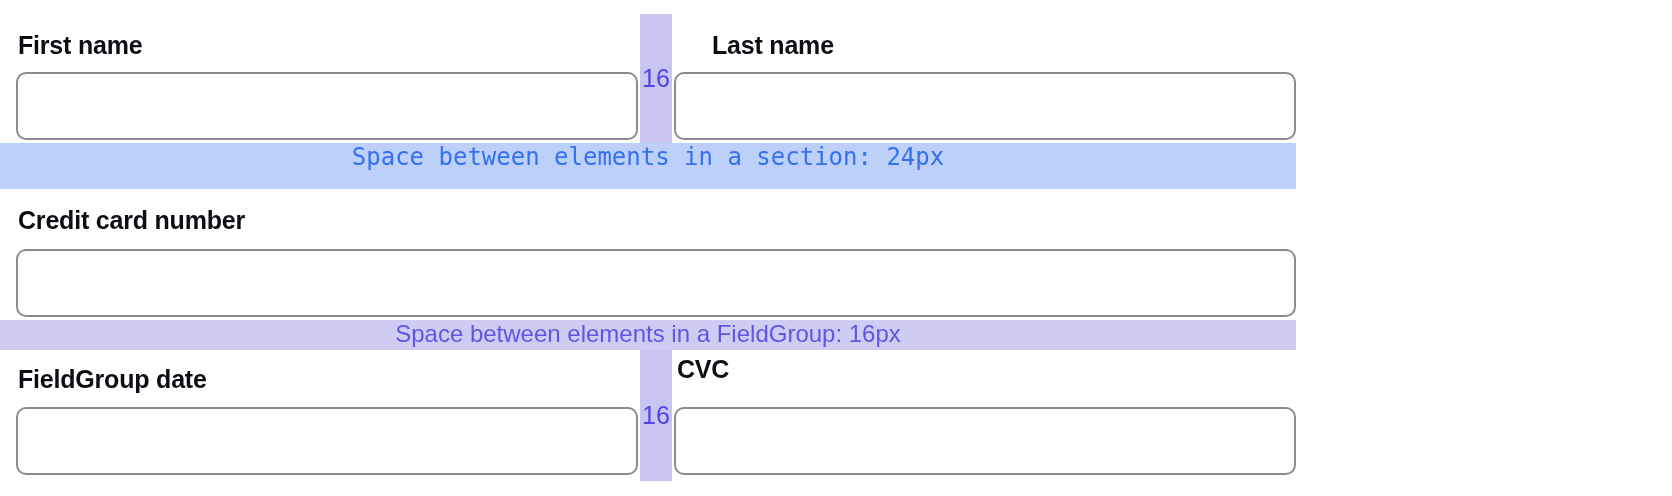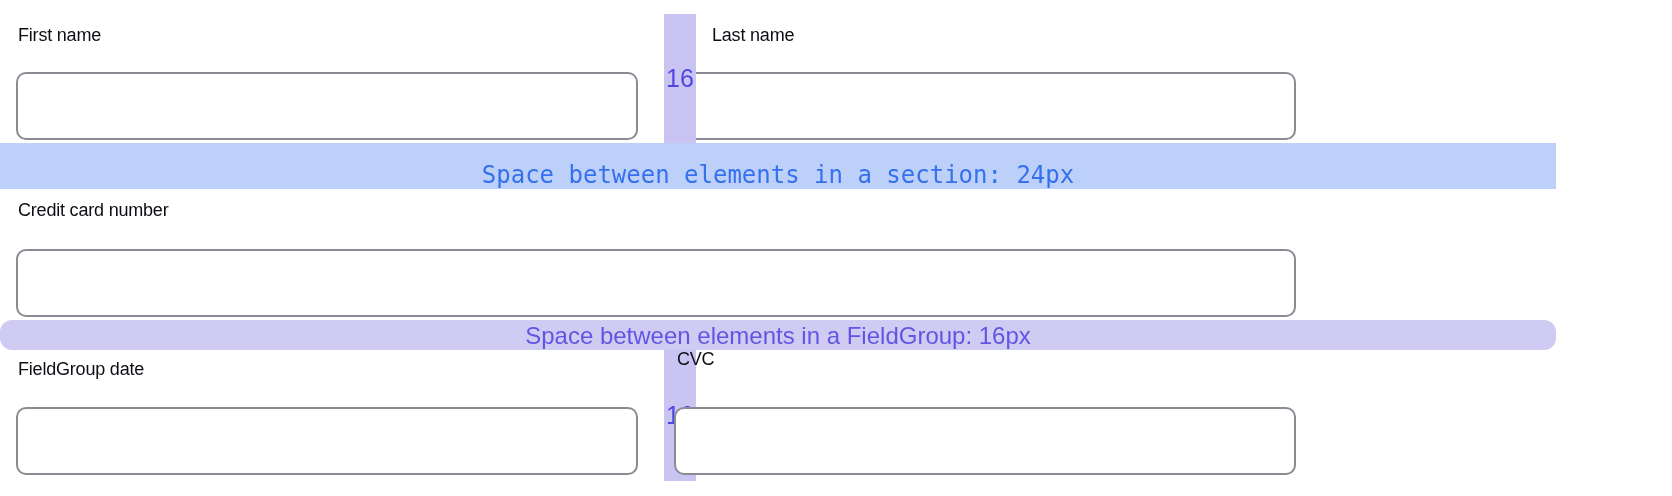--- a/index.html
+++ b/index.html
@@ -10,26 +10,27 @@
   .canvas {
     position: relative;
     width: 1672px;
     height: 496px;
     background: #ffffff;
     font-family: "Liberation Sans", sans-serif;
     overflow: hidden;
   }
   .field-label {
     position: absolute;
-    font-size: 18px;
+    font-size: 25px;
     line-height: 30px;
-    font-weight: 400;
+    font-weight: 700;
     letter-spacing: -0.2px;
     color: var(--label-text, #0c0e13);
     white-space: nowrap;
+    margin-top: 10px;
   }
   .text-input {
     position: absolute;
     box-sizing: border-box;
     height: 68px;
     background: #ffffff;
     border: 2px solid var(--input-border, #8b8b94);
     border-radius: 10px;
     font-family: "Liberation Sans", sans-serif;
     font-size: 24px;
@@ -38,53 +39,51 @@
     outline: none;
   }
   .gap-strip {
     position: absolute;
     left: 640px;
     width: 32px;
     background: var(--gap-strip-bg, #c9c4f1);
     display: flex;
     align-items: center;
     justify-content: center;
-    margin-left: 24px;
   }
   .gap-strip .gap-num {
     font-size: 25px;
     font-weight: 400;
     color: var(--gap-number-text, #4f46e5);
   }
   .strip-top { top: 14px; height: 129px; }
   .strip-bottom { top: 350px; height: 131px; }
   .band {
     position: absolute;
     left: 0;
-    width: 1556px;
+    width: 1296px;
     display: flex;
-    align-items: flex-end;
+    align-items: flex-start;
     justify-content: center;
     white-space: nowrap;
   }
   .band-section {
     top: 143px;
     height: 46px;
     background: var(--section-band-bg, #bdd0f9);
     color: var(--section-band-text, #3570ee);
     font-family: "DejaVu Sans Mono", "Liberation Mono", monospace;
     font-size: 24px;
   }
   .band-fieldgroup {
     top: 320px;
     height: 30px;
     background: var(--fieldgroup-band-bg, #d0cbf3);
     color: var(--fieldgroup-band-text, #6056e3);
     font-size: 24px;
-    border-radius: 12px;
   }
   
   .lbl-first { left: 18px;  top: 20px; }
   .lbl-last  { left: 712px; top: 20px; }
   .inp-first { left: 16px;  top: 72px;  width: 622px; }
   .inp-last  { left: 674px; top: 72px;  width: 622px; }
   .lbl-cc    { left: 18px;  top: 195px; }
   .inp-cc    { left: 16px;  top: 249px; width: 1280px; }
   .lbl-exp   { left: 18px;  top: 354px; }
   .lbl-cvc   { left: 677px; top: 344px; }

